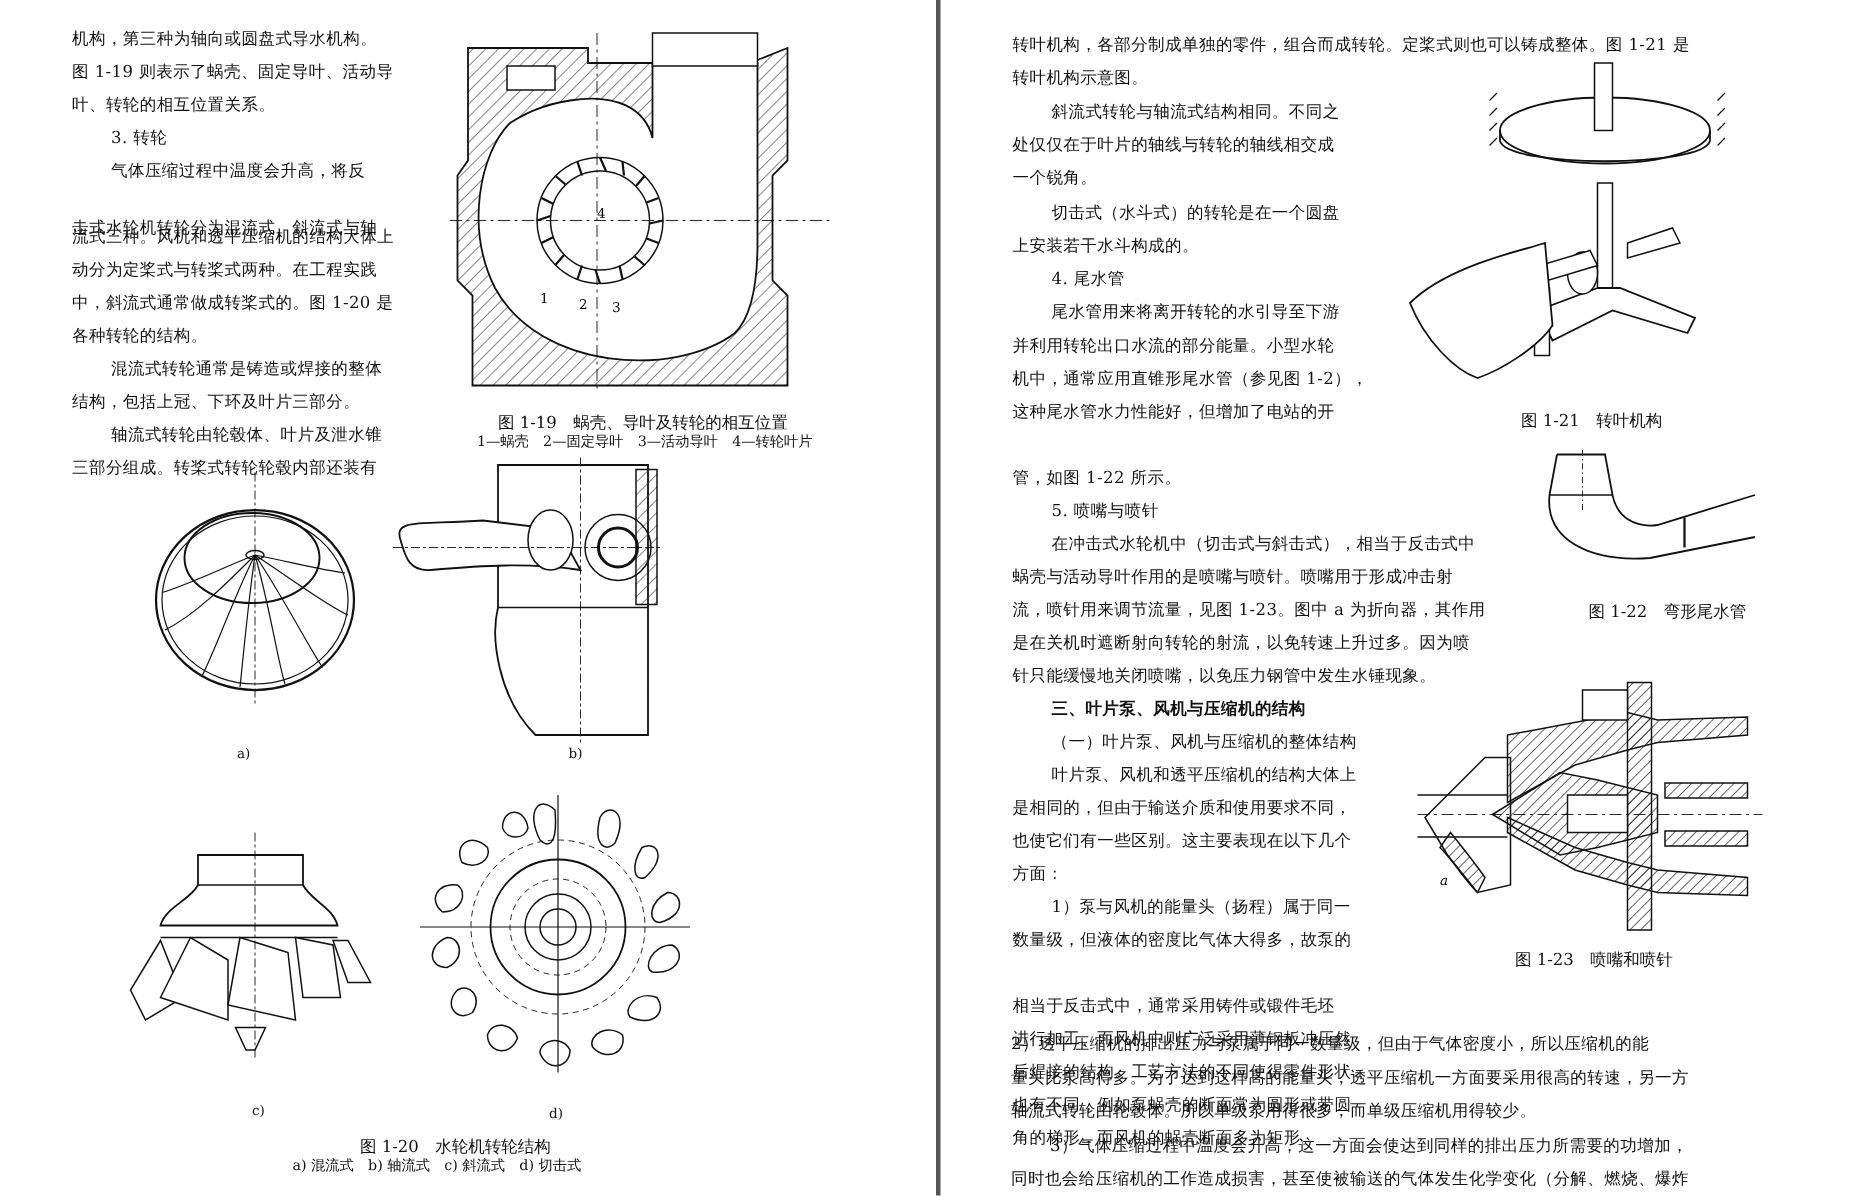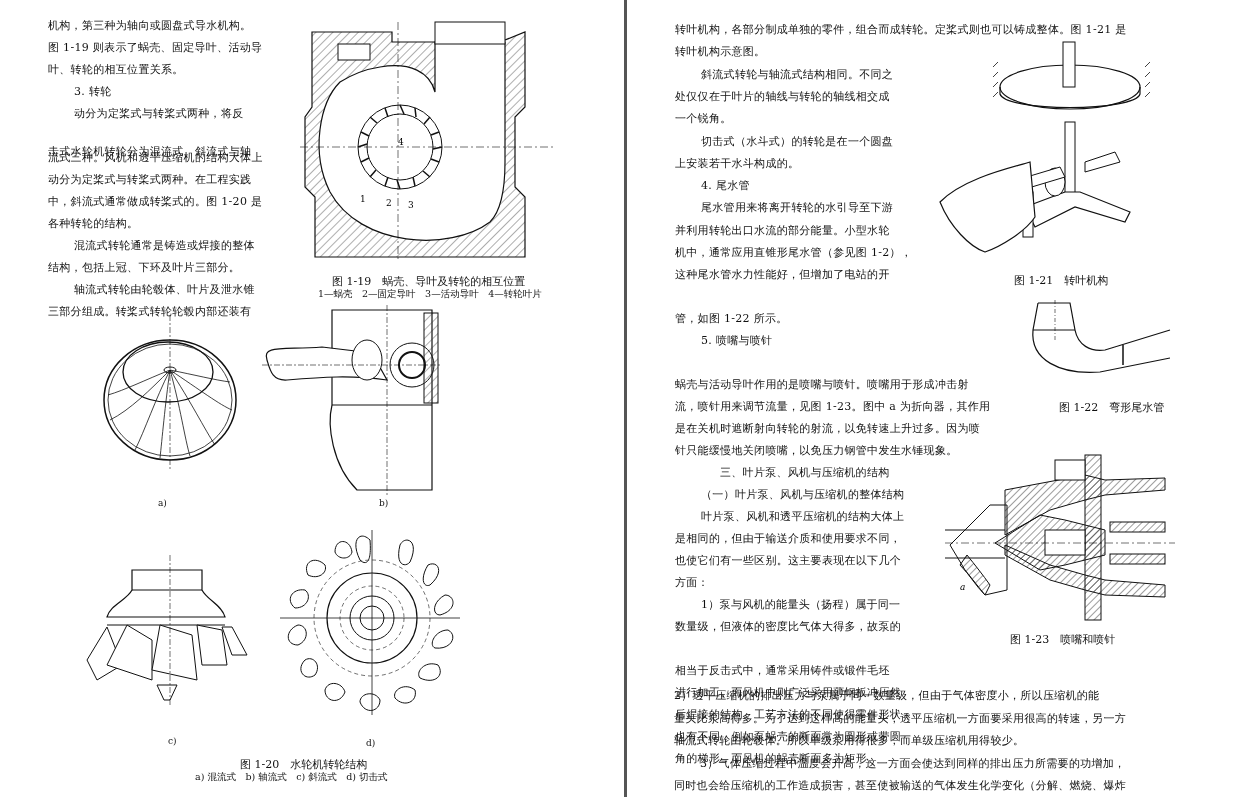--- a/index.html
+++ b/index.html
@@ -7,33 +7,33 @@
          font-family:"DejaVu Serif","Liberation Serif",serif; color:#111; }
   .page { position:absolute; top:0; height:797px; }
   .left { left:0; width:624px; }
   .right { left:627px; width:622px; }
   .divider { position:absolute; left:624px; top:0; width:3px; height:797px; background:#555; }
   .line { position:absolute; font-size:11px; line-height:16px; white-space:nowrap; letter-spacing:0.3px; }
   .cap { position:absolute; font-size:10.5px; white-space:nowrap; text-align:center; }
   .cap.main { font-size:11px; }
   .sub { position:absolute; font-size:9px; white-space:nowrap; }
   svg { position:absolute; overflow:visible; }
-  .bold { font-weight:normal;margin-left:19px; }
+  .bold { font-weight:bold; }
 </style>
 </head>
 <body>
 
 <div class="divider"></div>
 
 <div class="page left">
   <div class="line" style="left:48px;top:18px">机构，第三种为轴向或圆盘式导水机构。</div>
   <div class="line" style="left:48px;top:40px">图 1-19 则表示了蜗壳、固定导叶、活动导</div>
   <div class="line" style="left:48px;top:62px">叶、转轮的相互位置关系。</div>
   <div class="line" style="left:74px;top:84px">3. 转轮</div>
-  <div class="line" style="left:74px;top:106px">动分为定桨式与转桨式两种，将反</div>
+  <div class="line" style="left:74px;top:106px">气体压缩过程中温度会升高，将反</div>
   <div class="line" style="left:48px;top:144px">击式水轮机转轮分为混流式、斜流式与轴</div>
   <div class="line" style="left:48px;top:150px">流式三种。风机和透平压缩机的结构大体上</div>
   <div class="line" style="left:48px;top:172px">动分为定桨式与转桨式两种。在工程实践</div>
   <div class="line" style="left:48px;top:194px">中，斜流式通常做成转桨式的。图 1-20 是</div>
   <div class="line" style="left:48px;top:216px">各种转轮的结构。</div>
   <div class="line" style="left:74px;top:238px">混流式转轮通常是铸造或焊接的整体</div>
   <div class="line" style="left:48px;top:260px">结构，包括上冠、下环及叶片三部分。</div>
   <div class="line" style="left:74px;top:282px">轴流式转轮由轮毂体、叶片及泄水锥</div>
   <div class="line" style="left:48px;top:304px">三部分组成。转桨式转轮轮毂内部还装有</div>
 
@@ -164,20 +164,21 @@
   <div class="line" style="left:48px;top:111px">一个锐角。</div>
   <div class="line" style="left:74px;top:134px">切击式（水斗式）的转轮是在一个圆盘</div>
   <div class="line" style="left:48px;top:156px">上安装若干水斗构成的。</div>
   <div class="line" style="left:74px;top:178px">4. 尾水管</div>
   <div class="line" style="left:74px;top:200px">尾水管用来将离开转轮的水引导至下游</div>
   <div class="line" style="left:48px;top:223px">并利用转轮出口水流的部分能量。小型水轮</div>
   <div class="line" style="left:48px;top:245px">机中，通常应用直锥形尾水管（参见图 1-2），</div>
   <div class="line" style="left:48px;top:267px">这种尾水管水力性能好，但增加了电站的开</div>
   <div class="line" style="left:48px;top:311px">管，如图 1-22 所示。</div>
   <div class="line" style="left:74px;top:333px">5. 喷嘴与喷针</div>
+  <div class="line" style="left:74px;top:355px">在冲击式水轮机中（切击式与斜击式），相当于反击式中</div>
   <div class="line" style="left:48px;top:377px">蜗壳与活动导叶作用的是喷嘴与喷针。喷嘴用于形成冲击射</div>
   <div class="line" style="left:48px;top:399px">流，喷针用来调节流量，见图 1-23。图中 a 为折向器，其作用</div>
   <div class="line" style="left:48px;top:421px">是在关机时遮断射向转轮的射流，以免转速上升过多。因为喷</div>
   <div class="line" style="left:48px;top:443px">针只能缓慢地关闭喷嘴，以免压力钢管中发生水锤现象。</div>
   <div class="line bold" style="left:74px;top:465px">三、叶片泵、风机与压缩机的结构</div>
   <div class="line" style="left:74px;top:487px">（一）叶片泵、风机与压缩机的整体结构</div>
   <div class="line" style="left:74px;top:509px">叶片泵、风机和透平压缩机的结构大体上</div>
   <div class="line" style="left:48px;top:531px">是相同的，但由于输送介质和使用要求不同，</div>
   <div class="line" style="left:48px;top:553px">也使它们有一些区别。这主要表现在以下几个</div>
   <div class="line" style="left:48px;top:575px">方面：</div>

